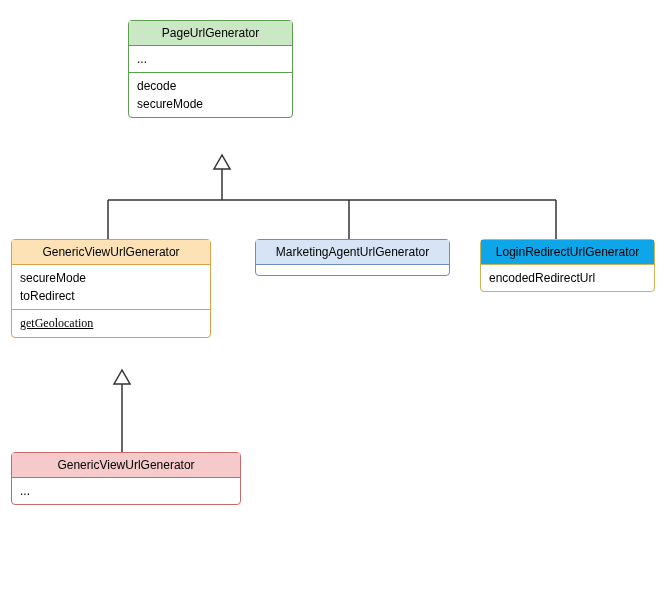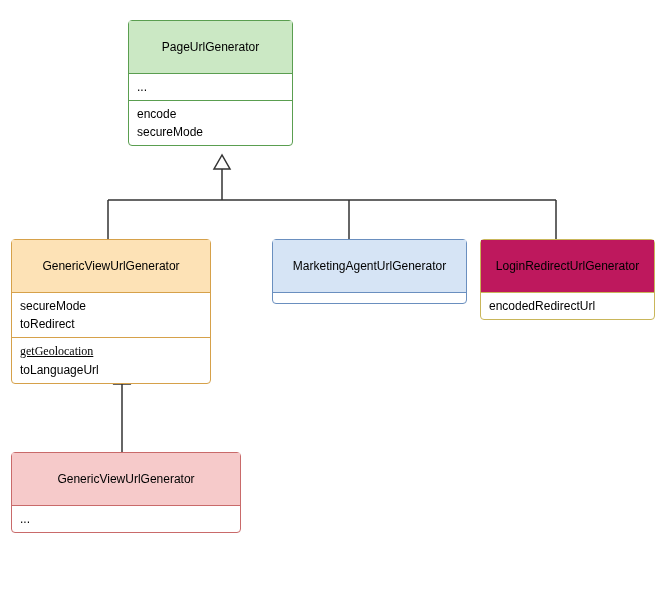--- a/index.html
+++ b/index.html
@@ -12,21 +12,21 @@
     position: relative;
   }
   .uml-class {
     position: absolute;
     border: 1.5px solid #333;
     border-radius: 4px;
     background: #fff;
   }
   .uml-title {
     text-align: center;
-    padding: 19px 8px;
+    padding: 5px 8px;
     border-bottom: 1.5px solid #333;
     font-size: 12px;
   }
   .uml-section {
     border-bottom: 1.5px solid #333;
     padding: 4px 8px;
   }
   .uml-section:last-child { border-bottom: none; }
   .uml-row {
     padding: 2px 0;
@@ -37,24 +37,24 @@
   
   .green .uml-title { background: #cbe8c4; }
   .green { border-color: #5a9e50; }
   .green .uml-section, .green .uml-title { border-color: #5a9e50; }
 
   .orange .uml-title { background: #fde2b6; }
   .orange { border-color: #d6a14a; }
   .orange .uml-section, .orange .uml-title { border-color: #d6a14a; }
 
   .blue .uml-title { background: #d6e4f5; }
-  .blue { border-color: #6a8fbf; margin-left: 17px; }
+  .blue { border-color: #6a8fbf; }
   .blue .uml-section, .blue .uml-title { border-color: #6a8fbf; }
 
-  .yellow .uml-title { background: #be185d; }
+  .yellow .uml-title { background: #0ea5e9; }
   .yellow { border-color: #c9b65a; }
   .yellow .uml-section, .yellow .uml-title { border-color: #c9b65a; }
 
   .red .uml-title { background: #f6caca; }
   .red { border-color: #c96a6a; }
   .red .uml-section, .red .uml-title { border-color: #c96a6a; }
 
   svg.connectors {
     position: absolute;
     top: 0; left: 0;
@@ -82,34 +82,33 @@
   <polygon points="122,370 114,384 130,384" fill="#fff" stroke="#333" stroke-width="1.5"></polygon>
   <line x1="122" y1="384" x2="122" y2="452" stroke="#333" stroke-width="1.5"></line>
 </svg>
 
 <div class="uml-class green" style="left:128px; top:20px; width:165px;">
   <div class="uml-title">PageUrlGenerator</div>
   <div class="uml-section">
     <div class="uml-row">...</div>
   </div>
   <div class="uml-section">
-    <div class="uml-row">encode</div>
+    <div class="uml-row">decode</div>
     <div class="uml-row">secureMode</div>
   </div>
 </div>
 
 <div class="uml-class orange" style="left:11px; top:239px; width:200px;">
   <div class="uml-title">GenericViewUrlGenerator</div>
   <div class="uml-section">
     <div class="uml-row">secureMode</div>
     <div class="uml-row">toRedirect</div>
   </div>
   <div class="uml-section">
     <div class="uml-row underline">getGeolocation</div>
-    <div class="uml-row">toLanguageUrl</div>
   </div>
 </div>
 
 <div class="uml-class blue" style="left:255px; top:239px; width:195px;">
   <div class="uml-title">MarketingAgentUrlGenerator</div>
   <div class="uml-section" style="min-height:10px;"></div>
 </div>
 
 <div class="uml-class yellow" style="left:480px; top:239px; width:175px;">
   <div class="uml-title">LoginRedirectUrlGenerator</div>

